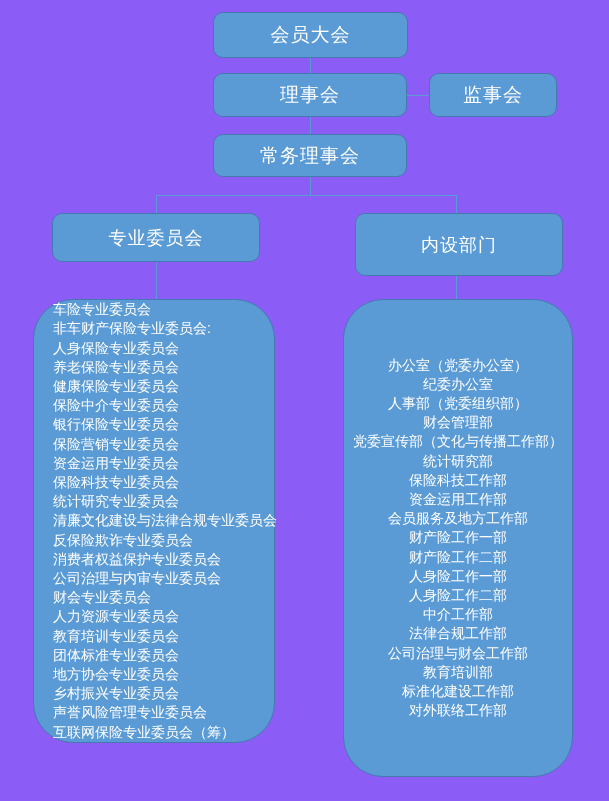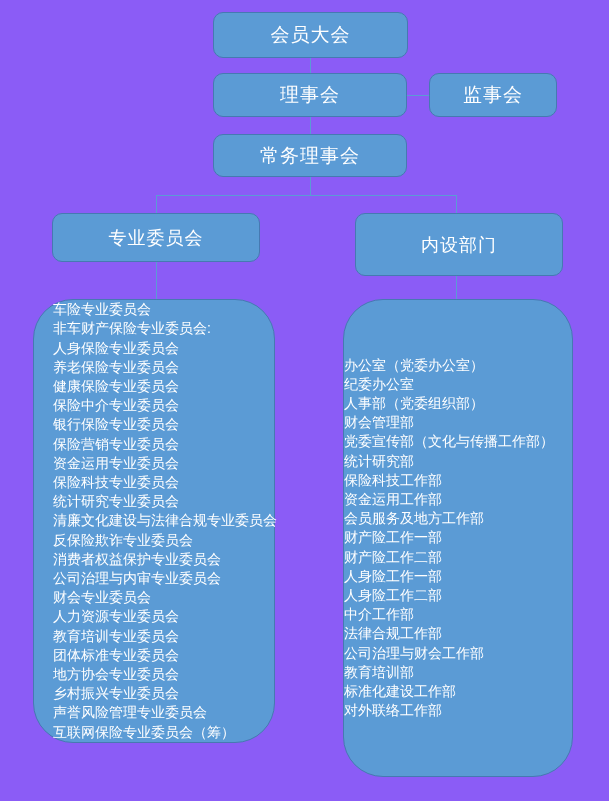--- a/index.html
+++ b/index.html
@@ -37,21 +37,21 @@
     justify-content: center;
     color: #ffffff;
   }
   .panel .list-item {
     font-size: 14px;
     line-height: 19.2px;
     white-space: nowrap;
     color: #ffffff;
   }
   .panel.committees { padding-left: 19px; }
-  .panel.departments { padding-left: 0; }
+  .panel.departments { padding-left: 0; align-items: center; }
   .conn {
     position: absolute;
     background: #5b9bd5;
   }
   .conn.v { width: 1.4px; }
   .conn.h { height: 1.4px; }
 </style>
 </head>
 <body>
 

